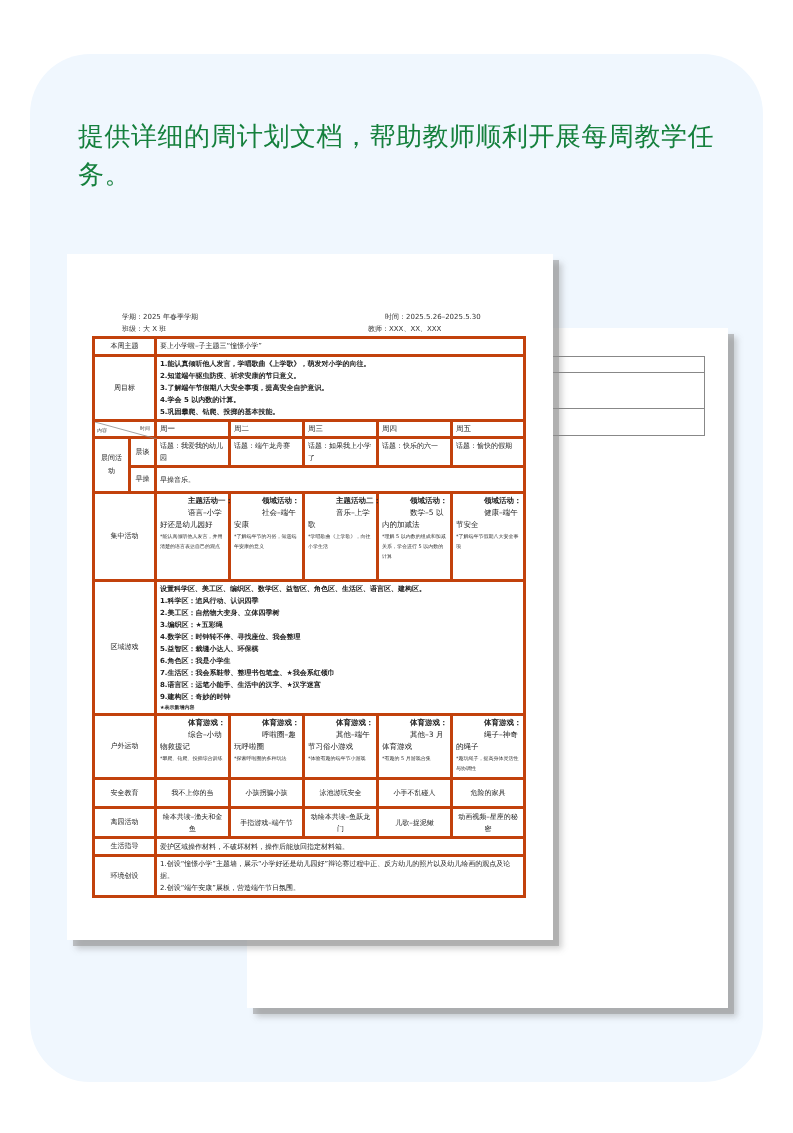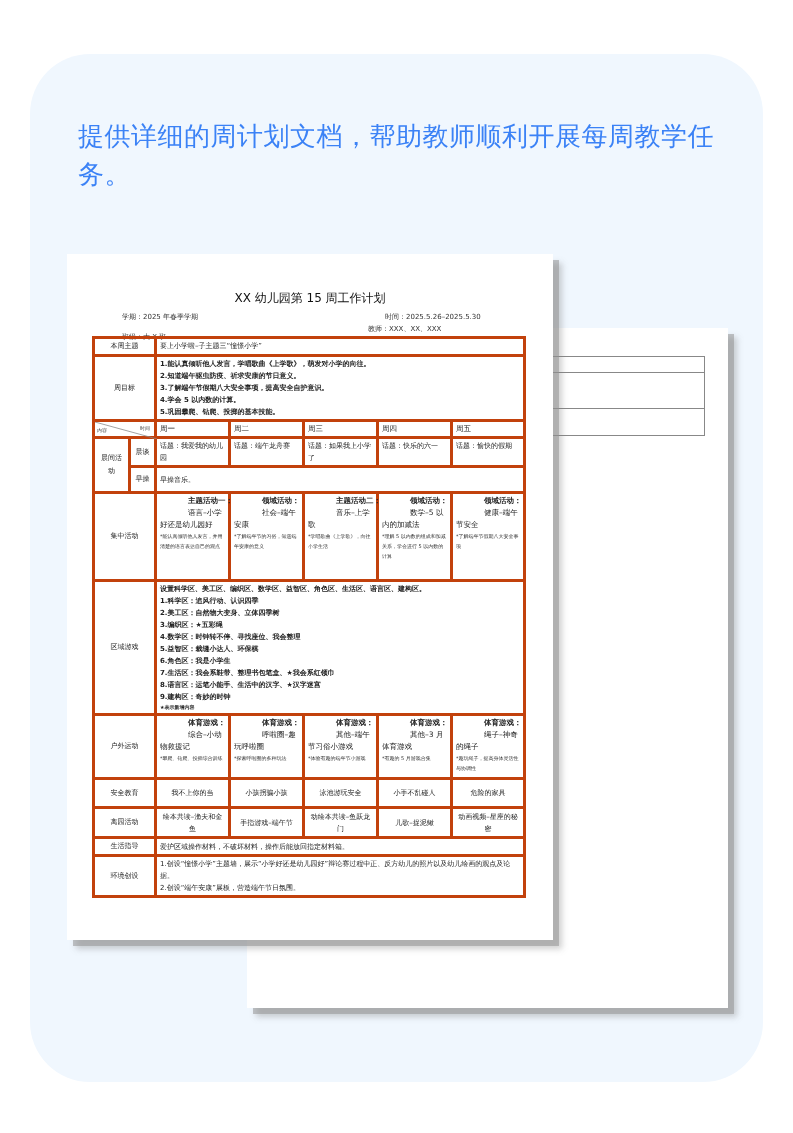--- a/index.html
+++ b/index.html
@@ -6,21 +6,21 @@
   body {
     width:793px; height:1133px; background:#ffffff; position:relative; overflow:hidden;
     font-family:"DejaVu Sans","Liberation Sans",sans-serif; color:#222;
   }
   .card {
     position:absolute; left:30px; top:54px; width:733px; height:1028px;
     background:#F0F7FE; border-radius:60px;
   }
   .headline {
     position:absolute; left:78px; top:117px; width:640px;
-    font-size:26px; line-height:38px; color:#3b82f6; letter-spacing:0.5px;
+    font-size:26px; line-height:38px; color:#15803d; letter-spacing:0.5px;
   }
   .page {
     position:absolute; background:#fff;
     box-shadow: 6px 6px 0 0 rgba(150,150,150,0.55), 9px 9px 6px rgba(120,120,120,0.35);
   }
   .page-back { left:247px; top:328px; width:481px; height:680px; }
   .page-front { left:67px; top:254px; width:486px; height:686px; }
   .back-row { position:absolute; left:0; width:457px; border:1px solid #888; border-left:none; background:#fff; }
   .back-text { position:absolute; left:6px; font-size:7.5px; line-height:11px; color:#222; white-space:nowrap; }
 
@@ -54,24 +54,23 @@
 <div class="page page-back">
   <div class="back-row" style="top:28px;height:16px;"></div>
   <div class="back-row" style="top:44px;height:36px;">
     <div class="back-text" style="top:6px;left:60px;">意义的儿童节。</div>
     <div class="back-text" style="top:18px;left:60px;">验端午节的活动，感受节日文化。</div>
   </div>
   <div class="back-row" style="top:80px;height:26px;"></div>
 </div>
 
 <div class="page page-front">
-  <div class="doc-title">XX 幼儿园第 15 周工作计划</div>
   <div class="meta" style="left:55px;top:58px;">学期：2025 年春季学期</div>
   <div class="meta" style="left:318px;top:58px;">时间：2025.5.26–2025.5.30</div>
-  <div class="meta" style="left:55px;top:78px;">班级：大 X 班</div>
+  <div class="meta" style="left:55px;top:70px;">班级：大 X 班</div>
   <div class="meta" style="left:301px;top:70px;">教师：XXX、XX、XXX</div>
 
   <table class="plan">
     <colgroup>
       <col style="width:36px">
         <col style="width:26px">
       <col style="width:74px">
         <col style="width:74px">
         <col style="width:74px">
         <col style="width:74px">

